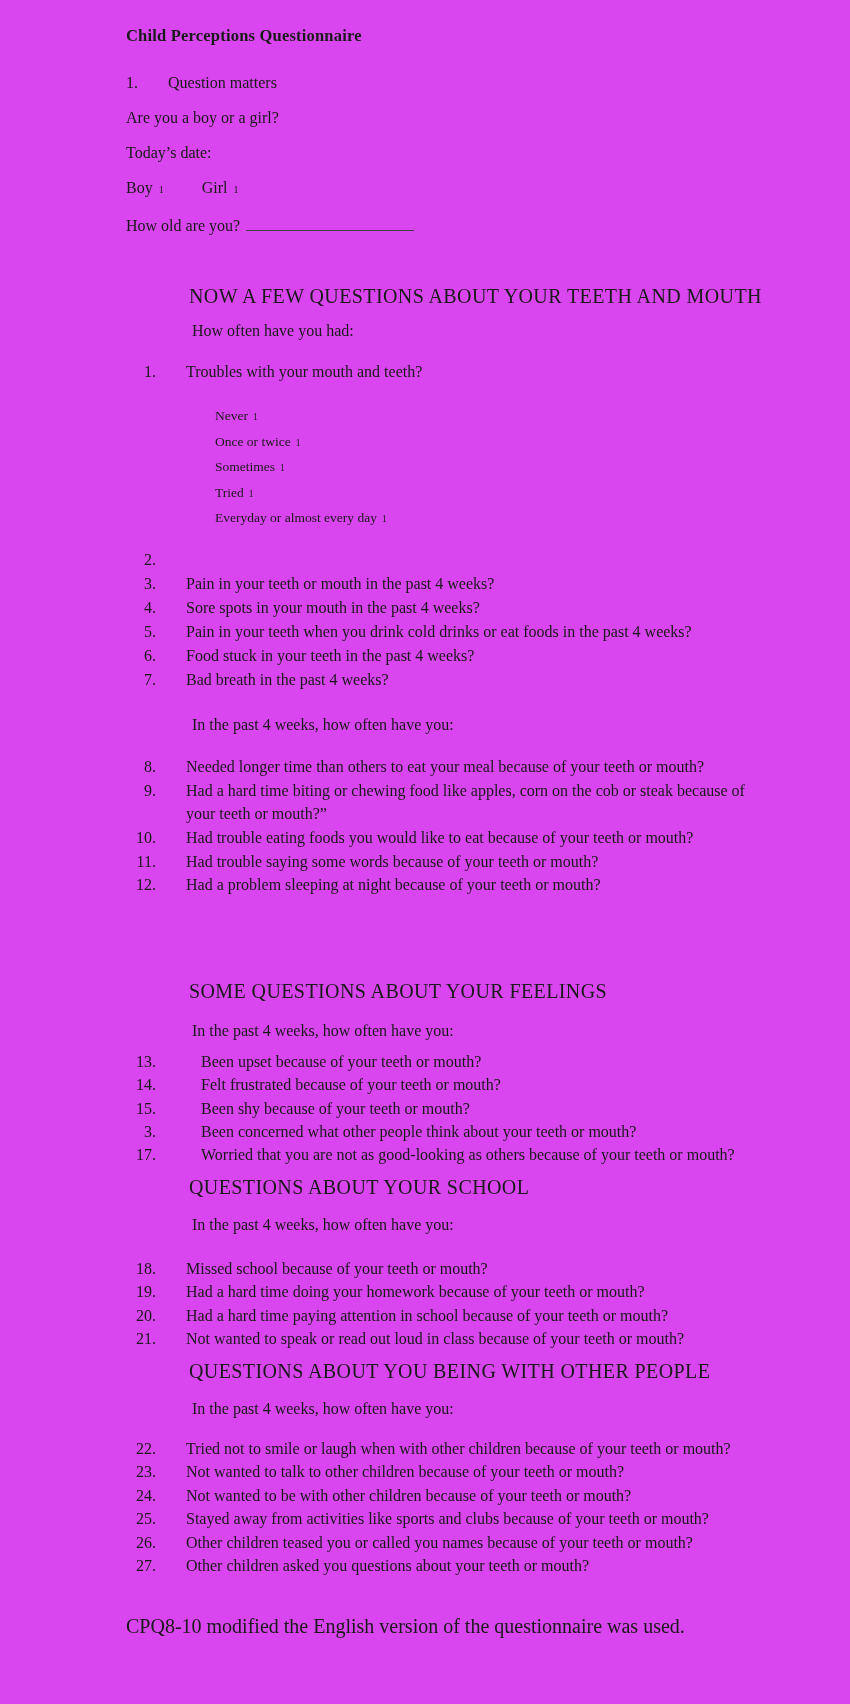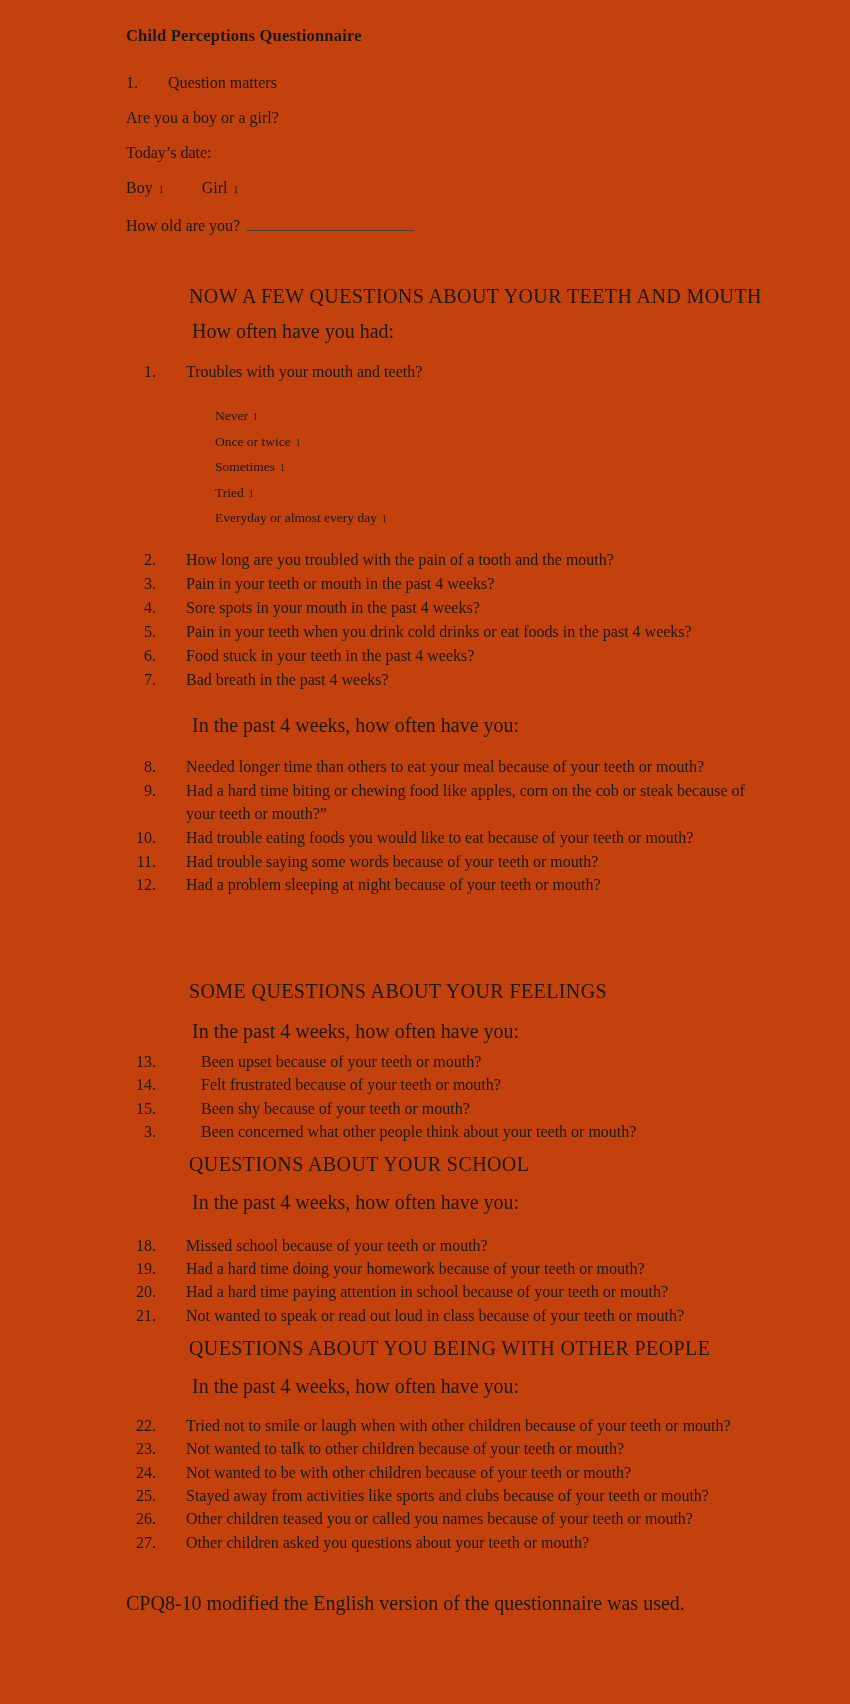--- a/index.html
+++ b/index.html
@@ -1,20 +1,20 @@
 <!DOCTYPE html>
 <html><head>
 <meta charset="utf-8">
 <style>
   html,body { margin:0; padding:0; background:#ffffff; }
   .page {
     position:relative;
     width:850px; height:1704px;
     box-sizing:border-box;
-    background:#c2410c;
+    background:#d946ef;
     color:#1a1a1a;
     font-family:"Liberation Serif", serif;
     padding:25px 80px 0 126px;
     overflow:hidden;
   }
   .doc-title { font-size:16.5px; font-weight:bold; line-height:22px; letter-spacing:0.2px; }
   .line { font-size:16px; line-height:22px; }
   .part-line   { margin-top:25px; }
   .date-line   { margin-top:13px; }
   .gender-q    { margin-top:13px; }
@@ -22,21 +22,21 @@
   .age-line    { margin-top:14px; }
   .pnum { display:inline-block; width:42px; }
   .mark { font-size:10px; }
   .gender-row .mark { margin-left:6px; }
   .girl-label { margin-left:38px; }
   .blank {
     display:inline-block; width:168px; height:14px;
     border-bottom:1px solid #444; margin-left:6px; vertical-align:baseline;
   }
   .sec-header { font-size:20px; line-height:22px; margin-left:63px; letter-spacing:0.4px; }
-  .lead-in    { font-size:20px; line-height:22px; margin-left:66px; }
+  .lead-in    { font-size:16px; line-height:22px; margin-left:66px; }
   #teeth-header   { margin-top:48px; }
   #teeth-leadin1  { margin-top:13px; }
   .qrow  { display:flex; font-size:16px; line-height:23.4px; }
   .qnum  { flex:none; width:60px; box-sizing:border-box; padding-right:30px; text-align:right; }
   .qtext { max-width:586px; }
   #q1-row { margin-top:18px; }
   .options { margin-top:21px; margin-left:89px; }
   .optrow  { font-size:13.5px; line-height:24.5px; }
   .optrow .mark { font-size:9.5px; margin-left:5px; }
   .block-a { margin-top:16px; }
@@ -92,21 +92,20 @@
     <div class="optrow"><span>Never</span><span class="mark">1</span></div>
     <div class="optrow"><span>Once or twice</span><span class="mark">1</span></div>
     <div class="optrow"><span>Sometimes</span><span class="mark">1</span></div>
     <div class="optrow"><span>Tried</span><span class="mark">1</span></div>
     <div class="optrow"><span>Everyday or almost every day</span><span class="mark">1</span></div>
   </div>
 
   <div class="block-a">
     <div class="qrow">
         <span class="qnum">2.</span>
-        <span class="qtext">How long are you troubled with the pain of a tooth and the mouth?</span>
       </div>
     <div class="qrow">
         <span class="qnum">3.</span>
         <span class="qtext">Pain in your teeth or mouth in the past 4 weeks?</span>
       </div>
     <div class="qrow">
         <span class="qnum">4.</span>
         <span class="qtext">Sore spots in your mouth in the past 4 weeks?</span>
       </div>
     <div class="qrow">
@@ -161,20 +160,24 @@
         <span class="qtext">Felt frustrated because of your teeth or mouth?</span>
       </div>
     <div class="qrow">
         <span class="qnum">15.</span>
         <span class="qtext">Been shy because of your teeth or mouth?</span>
       </div>
     <div class="qrow">
         <span class="qnum">3.</span>
         <span class="qtext">Been concerned what other people think about your teeth or mouth?</span>
       </div>
+    <div class="qrow">
+        <span class="qnum">17.</span>
+        <span class="qtext">Worried that you are not as good-looking as others because of your teeth or mouth?</span>
+      </div>
   </div>
 
   <div class="sec-header" id="school-header">QUESTIONS ABOUT YOUR SCHOOL</div>
   <div class="lead-in" id="school-leadin">In the past 4 weeks, how often have you:</div>
 
   <div class="block-d">
     <div class="qrow">
         <span class="qnum">18.</span>
         <span class="qtext">Missed school because of your teeth or mouth?</span>
       </div>

